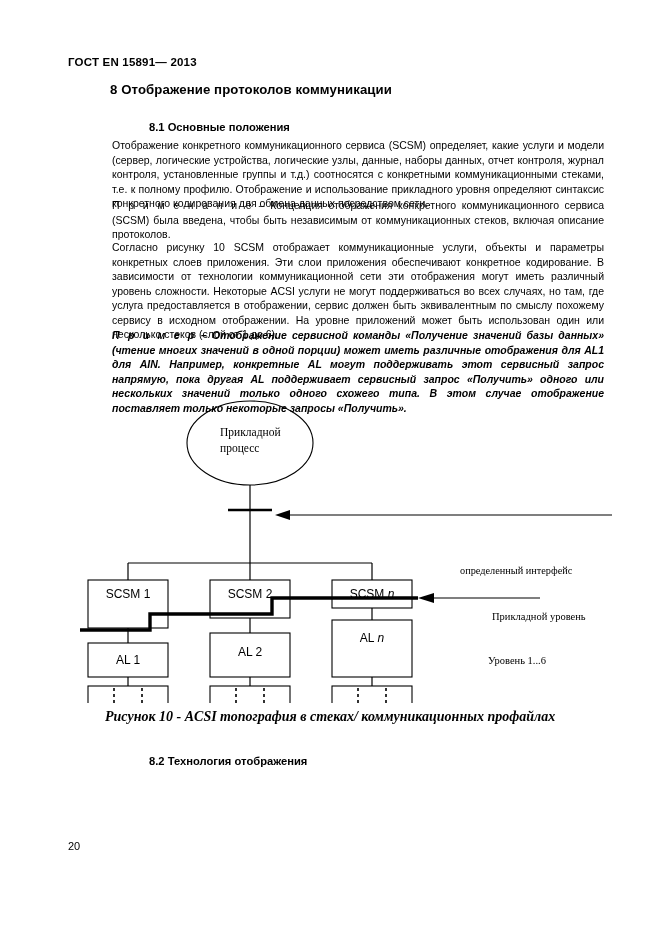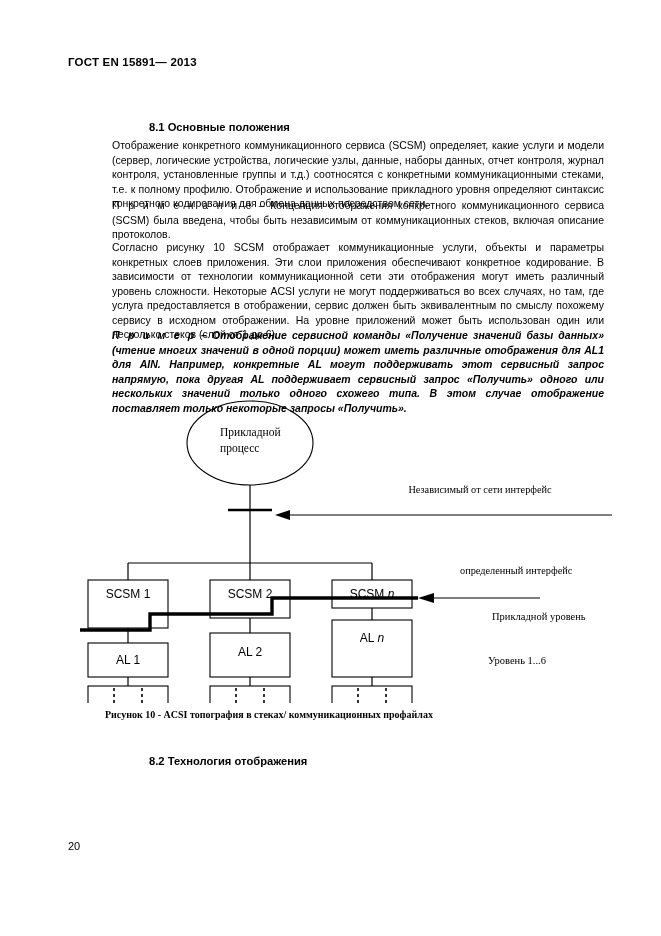--- a/index.html
+++ b/index.html
@@ -20,31 +20,32 @@
 
   #p1{top:138px;}
   #p2{top:198px;}
   #p3{top:240px;}
   #p4{top:328px;}
   #p5{top:776px;}
 
   .figure{position:absolute;left:80px;top:398px;width:560px;height:305px;}
   .figure svg{display:block;}
 
-  .cap{position:absolute;left:105px;top:709px;font-family:"Liberation Serif",serif;font-weight:bold;font-size:10px;}
+  .cap{position:absolute;left:105px;top:709px;font-family:"Liberation Serif",serif;font-weight:bold;font-size:14px;font-style:italic;}
 
   .pgnum{position:absolute;left:68px;top:840px;font-size:11px;text-align:center;}
 </style>
 </head>
 <body>
 
 <div class="page">
 
   <div class="hdr">ГОСТ EN  15891— 2013</div>
 
+  <div class="sec-title">8 Отображение протоколов коммуникации</div>
 
   <div class="sub-title" id="sub81">8.1 Основные положения</div>
 
   <div class="para ind" id="p1">Отображение конкретного коммуникационного сервиса (SCSM) определяет, какие услуги и модели (сервер, логические устройства, логические узлы, данные, наборы данных, отчет контроля, журнал контроля, установленные группы и т.д.) соотносятся с конкретными коммуникационными стеками, т.е. к полному профилю. Отображение и использование прикладного уровня определяют синтаксис конкретного кодирования для обмена данных посредством сети.</div>
 
   <div class="para ind" id="p2"><span class="sp">П р и м е ч а н и е</span><span> – Концепция отображения конкретного коммуникационного сервиса (SCSM) была введена, чтобы быть независимым от коммуникационных стеков, включая описание протоколов.</span></div>
 
   <div class="para ind" id="p3">Согласно рисунку 10 SCSM отображает коммуникационные услуги, объекты и параметры конкретных слоев приложения. Эти слои приложения обеспечивают конкретное кодирование. В зависимости от технологии коммуникационной сети эти отображения могут иметь различный уровень сложности. Некоторые ACSI услуги не могут поддерживаться во всех случаях, но там, где услуга предоставляется в отображении, сервис должен быть эквивалентным по смыслу похожему сервису в исходном отображении. На уровне приложений может быть использован один или несколько стеков (слой от 1 до 6).</div>
 
   <div class="para ind ital" id="p4"><span class="sp">П р и м е р</span><span>  – Отображение сервисной команды «Получение значений базы данных» (чтение многих значений в одной порции) может иметь различные отображения для AL1 для AIN. Например, конкретные AL могут поддерживать этот сервисный запрос напрямую, пока другая AL поддерживает сервисный запрос «Получить» одного или нескольких значений только одного схожего типа. В этом случае отображение поставляет только некоторые запросы «Получить».</span></div>
@@ -98,21 +99,20 @@
       <line x1="278" y1="290" x2="278" y2="338" stroke="#000" stroke-width="1.6" stroke-dasharray="3 3"></line>
       <line x1="306" y1="290" x2="306" y2="338" stroke="#000" stroke-width="1.6" stroke-dasharray="3 3"></line>
 
       <polyline points="0,232 70,232 70,216 192,216 192,200 338,200" fill="none" stroke="#000" stroke-width="3.4" stroke-linejoin="miter"></polyline>
 
       <line x1="460" y1="200" x2="352" y2="200" stroke="#000" stroke-width="1.2"></line>
       <polygon points="338,200 354,195 354,205" fill="#000"></polygon>
     </svg>
 
     <div style="position:absolute;left:240px;top:85px;width:320px;text-align:center;font-family:'Liberation Serif',serif;font-size:10.3px;line-height:13px;">
-      <div>Независимый от сети интерфейс</div>
     </div>
 
     <div style="position:absolute;left:380px;top:167px;font-family:'Liberation Serif',serif;font-size:10.3px;">определенный интерфейс</div>
 
     <div style="position:absolute;left:412px;top:213px;font-family:'Liberation Serif',serif;font-size:10.5px;">Прикладной уровень</div>
 
     <div style="position:absolute;left:408px;top:257px;font-family:'Liberation Serif',serif;font-size:10.5px;">Уровень 1...6</div>
   </div>
 
   <div class="cap">Рисунок 10 - ACSI топография в стеках/ коммуникационных профайлах</div>

